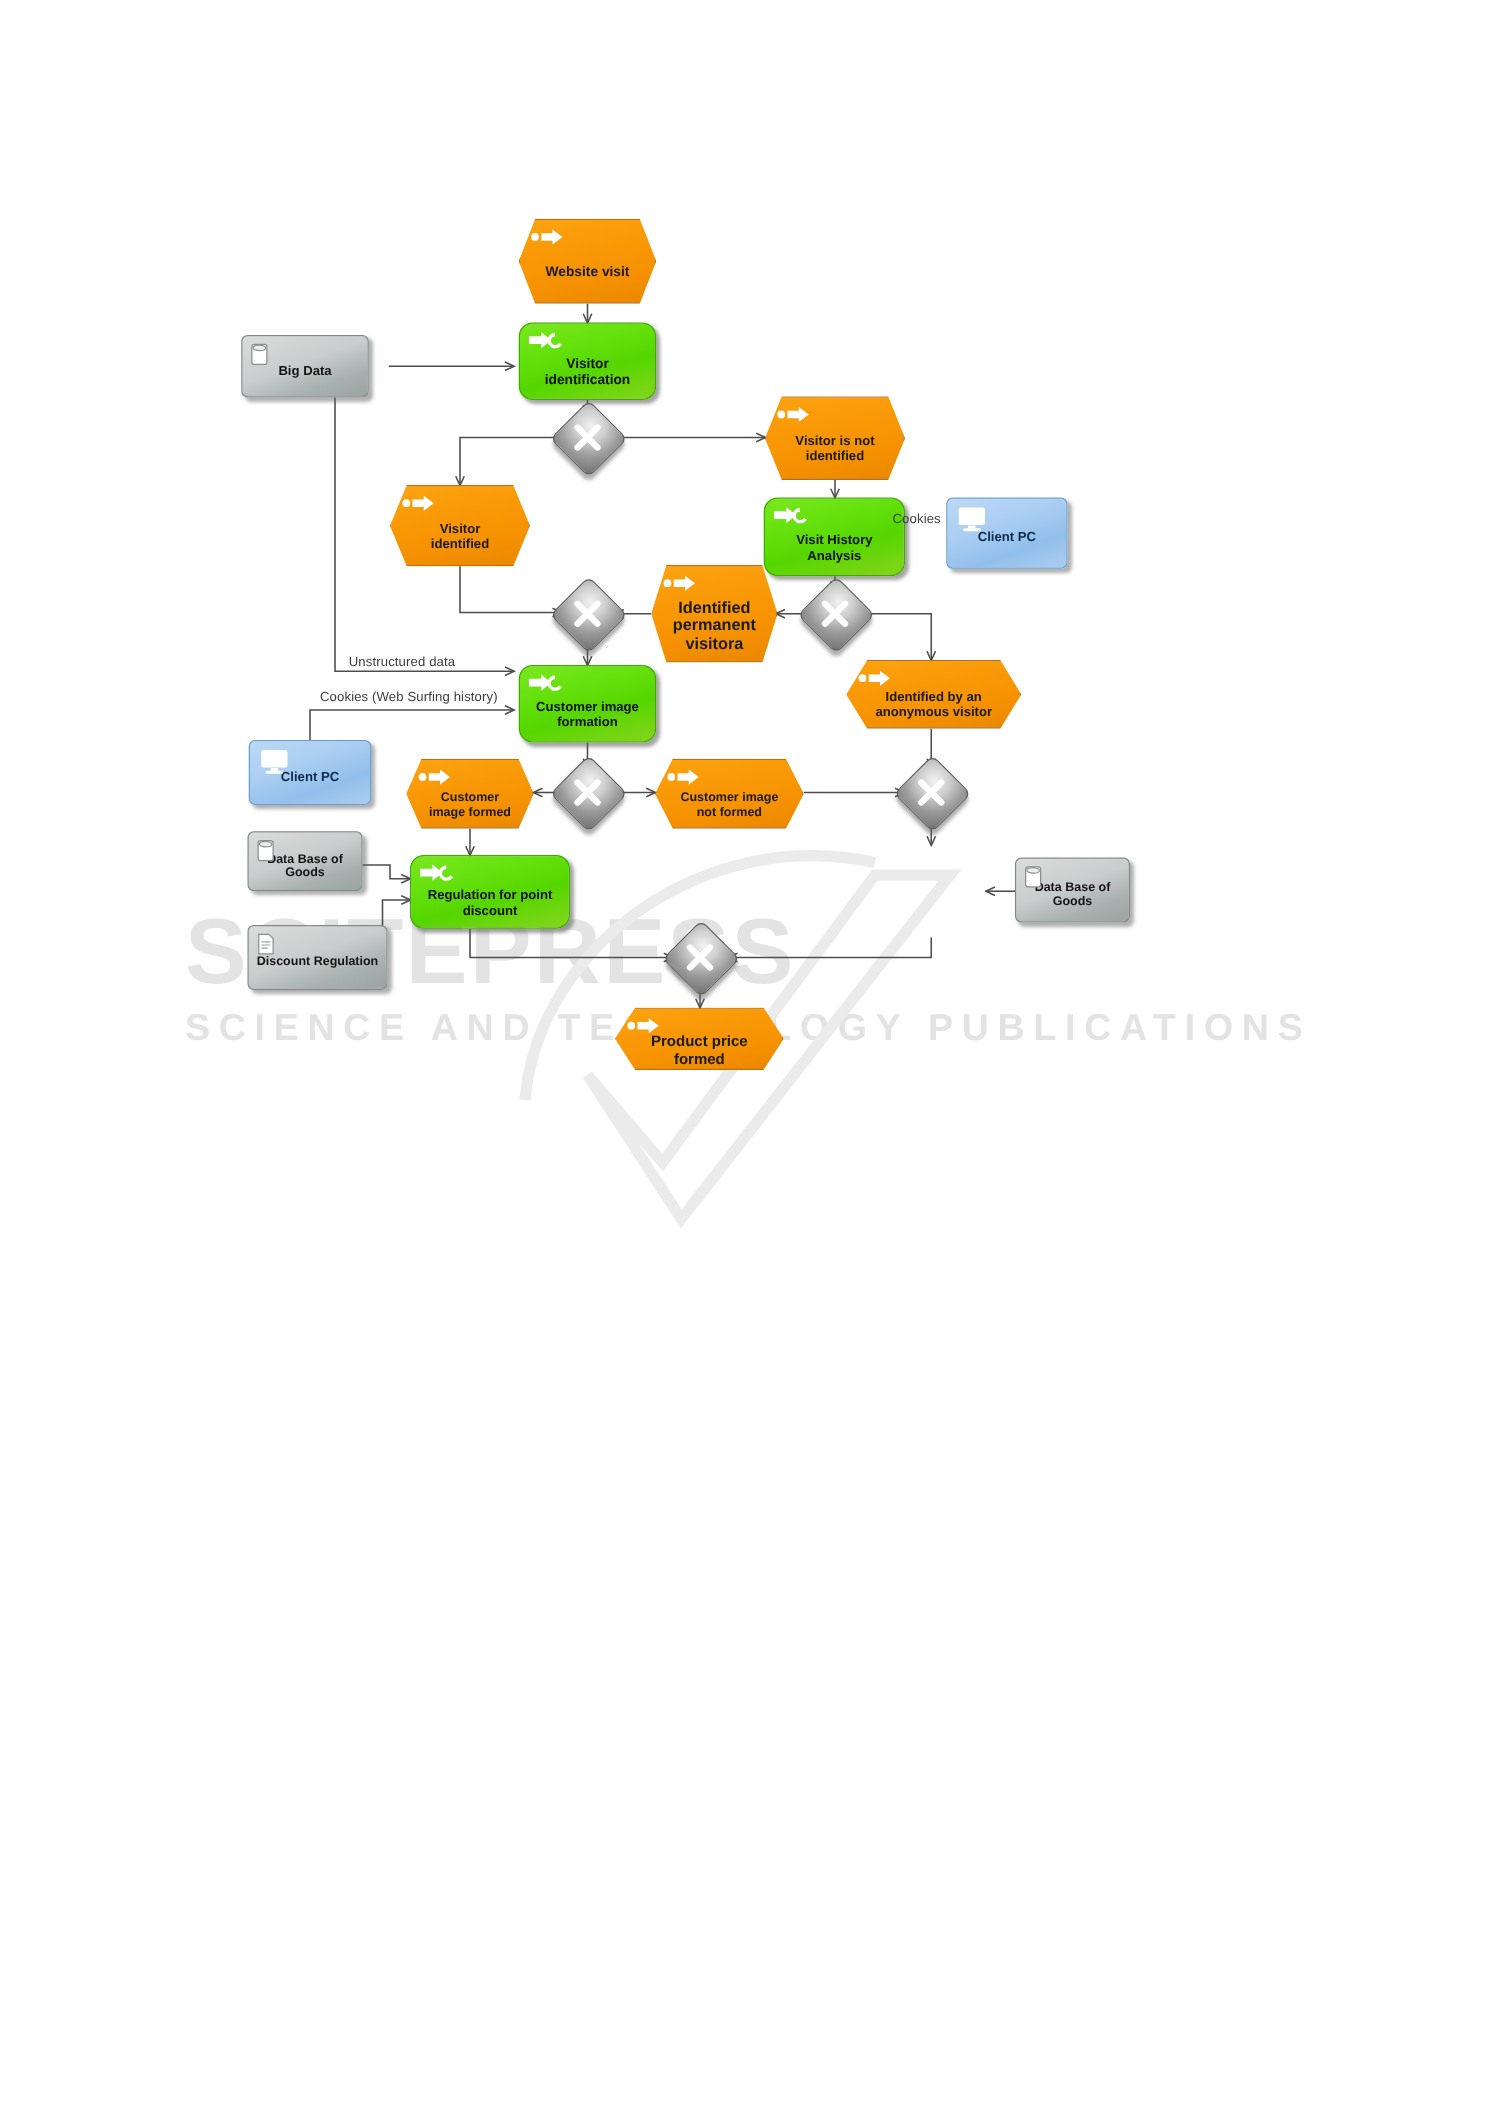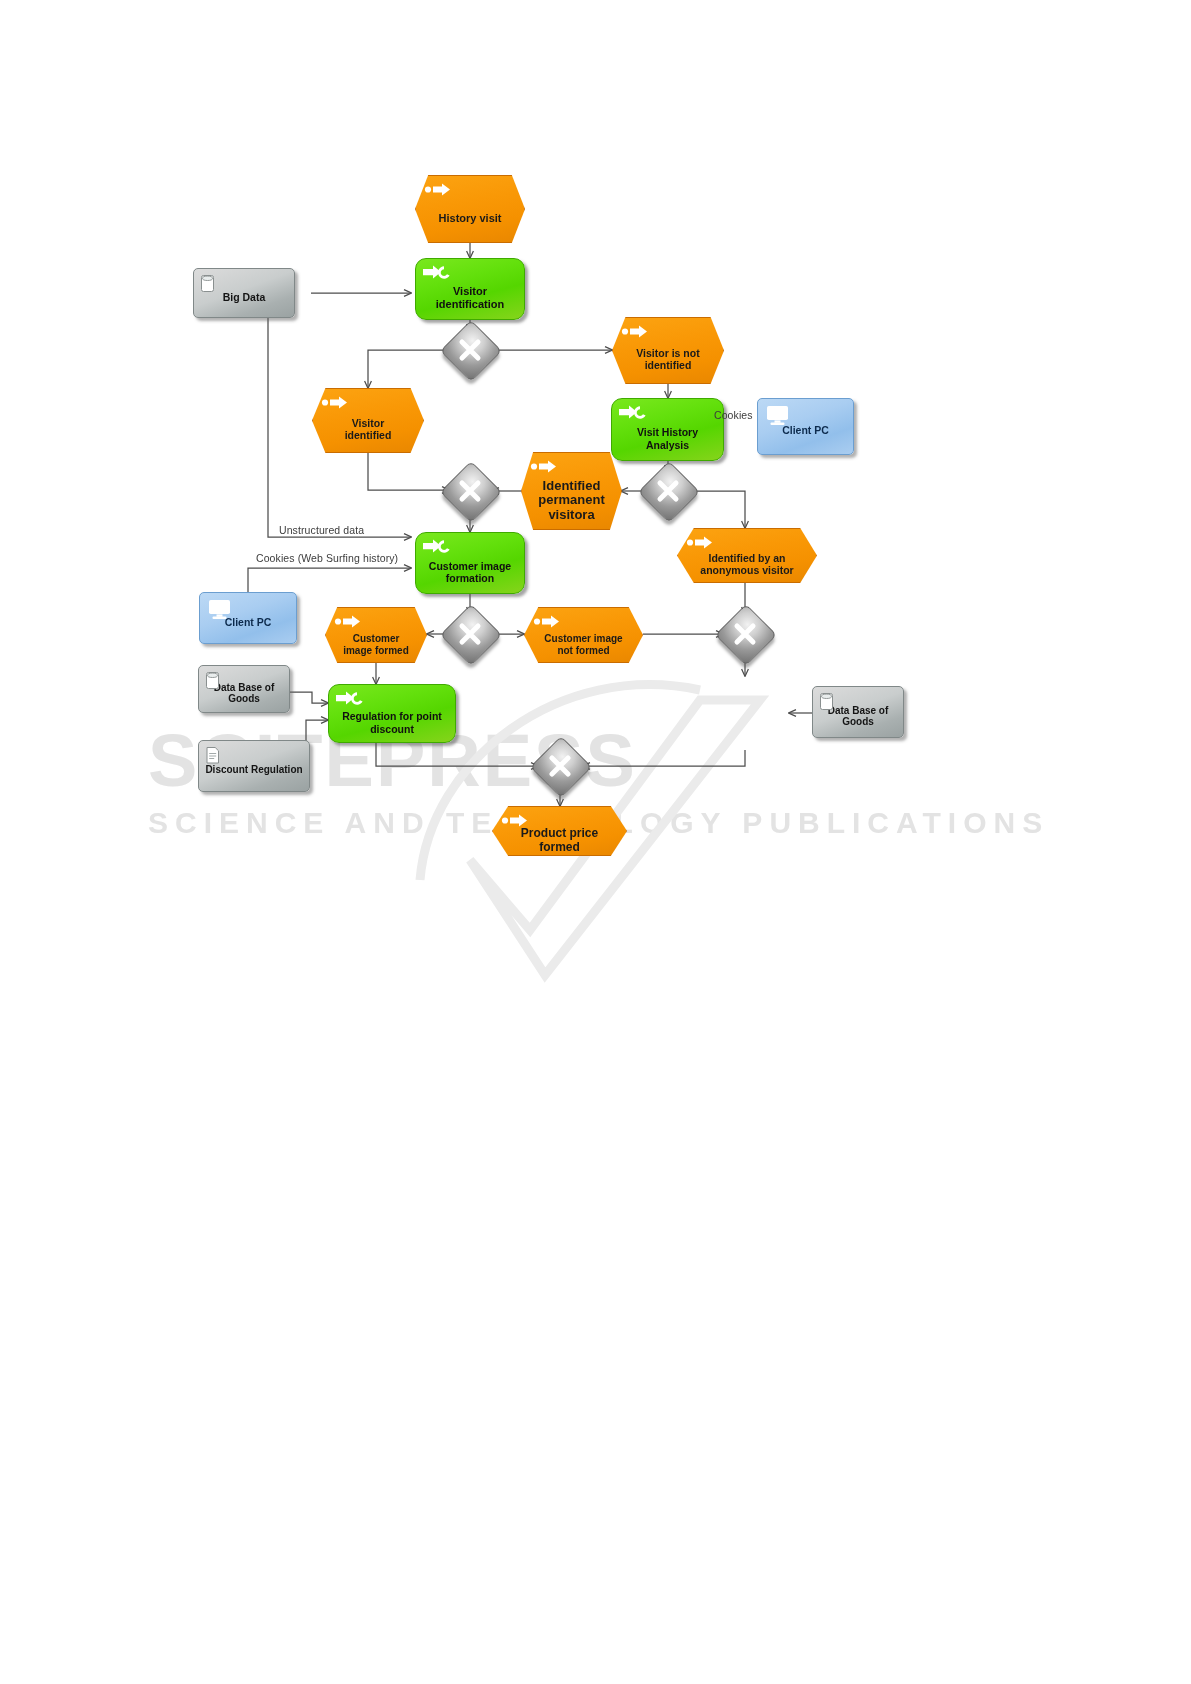--- a/index.html
+++ b/index.html
@@ -177,21 +177,21 @@
     </g>
   </svg>
 
   <div id="nodes">
 
     <div class="node event" style="left:415px;top:175px;width:110px;height:68px;font-size:11px;">
       <svg class="badge" viewBox="0 0 30 17">
         <circle cx="5" cy="8.5" r="3.1" fill="#fff"></circle>
         <path d="M10 5.6 h9 v-3 l8 6 -8 6 v-3 h-9 z" fill="#fff"></path>
       </svg>
-      <span class="etext">History visit</span>
+      <span class="etext">Website visit</span>
     </div>
 
     <div class="node func" style="left:415px;top:258px;width:110px;height:62px;font-size:11px;">
       <svg class="badge" viewBox="0 0 30 17">
         <path d="M0 5 h10 v-3.4 l8 6.5 -8 6.5 v-3.4 h-10 z" fill="#fff"></path>
         <path d="M21 2.3 a6.2 6.2 0 1 0 5.6 9.3 l-2.6-1.3 a3.4 3.4 0 1 1 -3-5.1 z" fill="#fff"></path>
       </svg>
       <span class="ftext">Visitor identification</span>
     </div>
 

